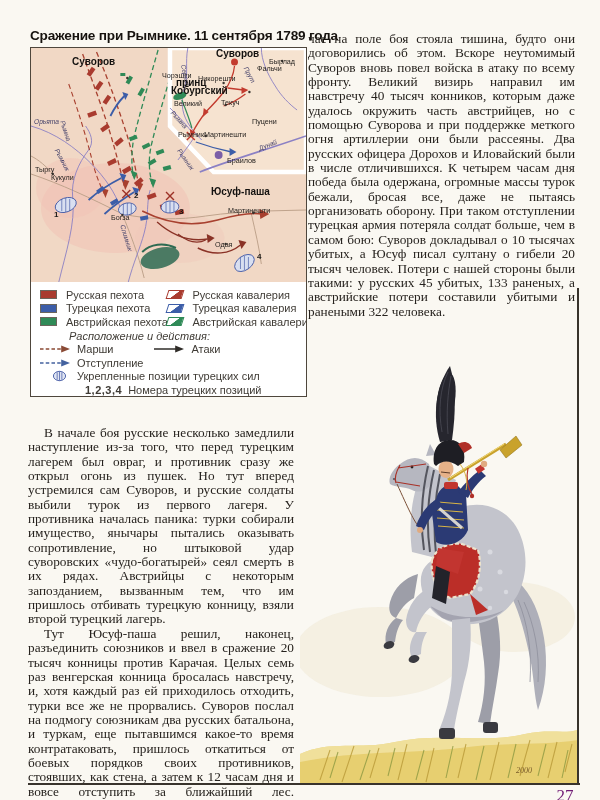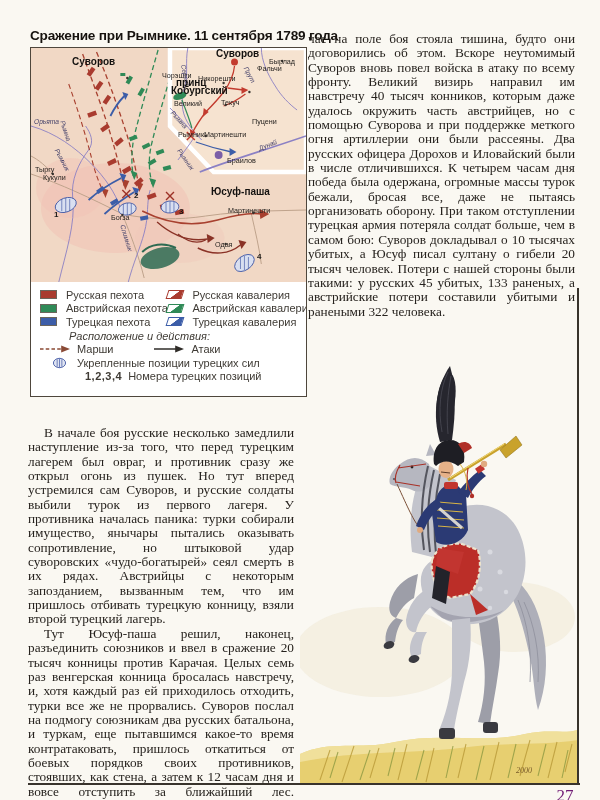--- a/index.html
+++ b/index.html
@@ -205,21 +205,21 @@
           <circle cx="176" cy="88" r="1.2"></circle>
         </g>
       </svg>
 
     <span class="ml ml-cmdr" style="left: 41px; top: 9px;">Суворов</span>
         <span class="ml ml-place" style="left: 99px; top: 24px; padding-left: 32px;">Чорэшти</span>
         <span class="ml ml-river" style="left: 3px; top: 71px;">Орьята</span>
         <span class="ml ml-river" style="left: 34px; top: 72px; transform: rotate(72deg);">Рымна</span>
         <span class="ml ml-river" style="left: 28px; top: 100px; transform: rotate(62deg);">Рымник</span>
         <span class="ml ml-place" style="left: 4px; top: 118px;">Тыргу</span>
-        <span class="ml ml-place" style="left: 12px; top: 126px;">Кукули</span>
+        <span class="ml ml-place" style="left: 20px; top: 126px;">Кукули</span>
         <span class="ml ml-place" style="left: 80px; top: 166px;">Богза</span>
         <span class="ml ml-cmdr" style="left: 148px; top: 139px; padding-left: 32px;">Юсуф-паша</span>
         <span class="ml ml-place" style="left: 197px; top: 159px;">Мартинешти</span>
         <span class="ml ml-place" style="left: 184px; top: 193px;">Одая</span>
         <span class="ml ml-river" style="left: 94px; top: 176px; transform: rotate(73deg);">Слимник</span>
         <span class="ml ml-num" style="left: 23px; top: 163px;">1</span>
         <span class="ml ml-num" style="left: 103px; top: 144px;">2</span>
         <span class="ml ml-num" style="left: 148px; top: 160px;">3</span>
         <span class="ml ml-num" style="left: 226px; top: 205px;">4</span>
         <span class="ml ml-cmdr" style="left: 185px; top: 1px;">Суворов</span>
@@ -246,53 +246,62 @@
             <span class="sym inf" style="background:#a93b2f"></span>
             <span class="llab">Русская пехота</span>
           </span>
           <span class="lcell">
             <span class="sym cav" style="background:linear-gradient(135deg,#ffffff 48%,#a93b2f 52%);border-color:#a93b2f"></span>
             <span class="llab">Русская кавалерия</span>
           </span>
         </div>
         <div class="lrow units">
           <span class="lcell">
+            <span class="sym inf" style="background:#3c5da8"></span>
+            <span class="llab">Турецкая пехота</span>
+          </span>
+          <span class="lcell">
+            <span class="sym cav" style="background:linear-gradient(135deg,#ffffff 48%,#3c5da8 52%);border-color:#3c5da8"></span>
+            <span class="llab">Турецкая кавалерия</span>
+          </span>
+        </div>
+        <div class="lrow units">
+          <span class="lcell">
             <span class="sym inf" style="background:#2f8a57"></span>
             <span class="llab">Австрийская пехота</span>
           </span>
           <span class="lcell">
             <span class="sym cav" style="background:linear-gradient(135deg,#ffffff 48%,#2f8a57 52%);border-color:#2f8a57"></span>
             <span class="llab">Австрийская кавалерия</span>
-          </span>
-        </div>
-        <div class="lrow units">
-          <span class="lcell">
-            <span class="sym inf" style="background:#3c5da8"></span>
-            <span class="llab">Турецкая пехота</span>
-          </span>
-          <span class="lcell">
-            <span class="sym cav" style="background:linear-gradient(135deg,#ffffff 48%,#3c5da8 52%);border-color:#3c5da8"></span>
-            <span class="llab">Турецкая кавалерия</span>
           </span>
         </div>
         <div class="lrow ltitle">Расположение и действия:</div>
         <div class="lrow acts">
           <span class="lcell">
             <svg class="asym" viewBox="0 0 34 10">
               <line x1="0" y1="5" x2="25" y2="5" stroke="#8a4a35" stroke-width="1.7" stroke-dasharray="4,2.5"></line>
               <polygon points="24,1 34,5 24,9" fill="#8a4a35"></polygon>
             </svg>
             <span class="llab">Марши</span>
           </span>
           <span class="lcell">
             <svg class="asym" viewBox="0 0 34 10">
               <line x1="0" y1="5" x2="25" y2="5" stroke="#2f2c28" stroke-width="1.7"></line>
               <polygon points="24,1 34,5 24,9" fill="#2f2c28"></polygon>
             </svg>
             <span class="llab">Атаки</span>
+          </span>
+        </div>
+        <div class="lrow acts">
+          <span class="lcell">
+            <svg class="asym" viewBox="0 0 34 10">
+              <line x1="0" y1="5" x2="25" y2="5" stroke="#44629f" stroke-width="1.7" stroke-dasharray="4,2.5"></line>
+              <polygon points="24,1 34,5 24,9" fill="#44629f"></polygon>
+            </svg>
+            <span class="llab">Отступление</span>
           </span>
         </div>
         <div class="lrow ">
           <span class="lcell">
             <svg class="asym oval" viewBox="0 0 16 12">
               <ellipse cx="8" cy="6" rx="6.5" ry="5" fill="#dfe4f2" stroke="#4a5fa8"></ellipse>
               <line x1="5.5" y1="2" x2="5.5" y2="10" stroke="#4a5fa8" stroke-width="0.8"></line>
               <line x1="8" y1="1" x2="8" y2="11" stroke="#4a5fa8" stroke-width="0.8"></line>
               <line x1="10.5" y1="2" x2="10.5" y2="10" stroke="#4a5fa8" stroke-width="0.8"></line>
             </svg>

